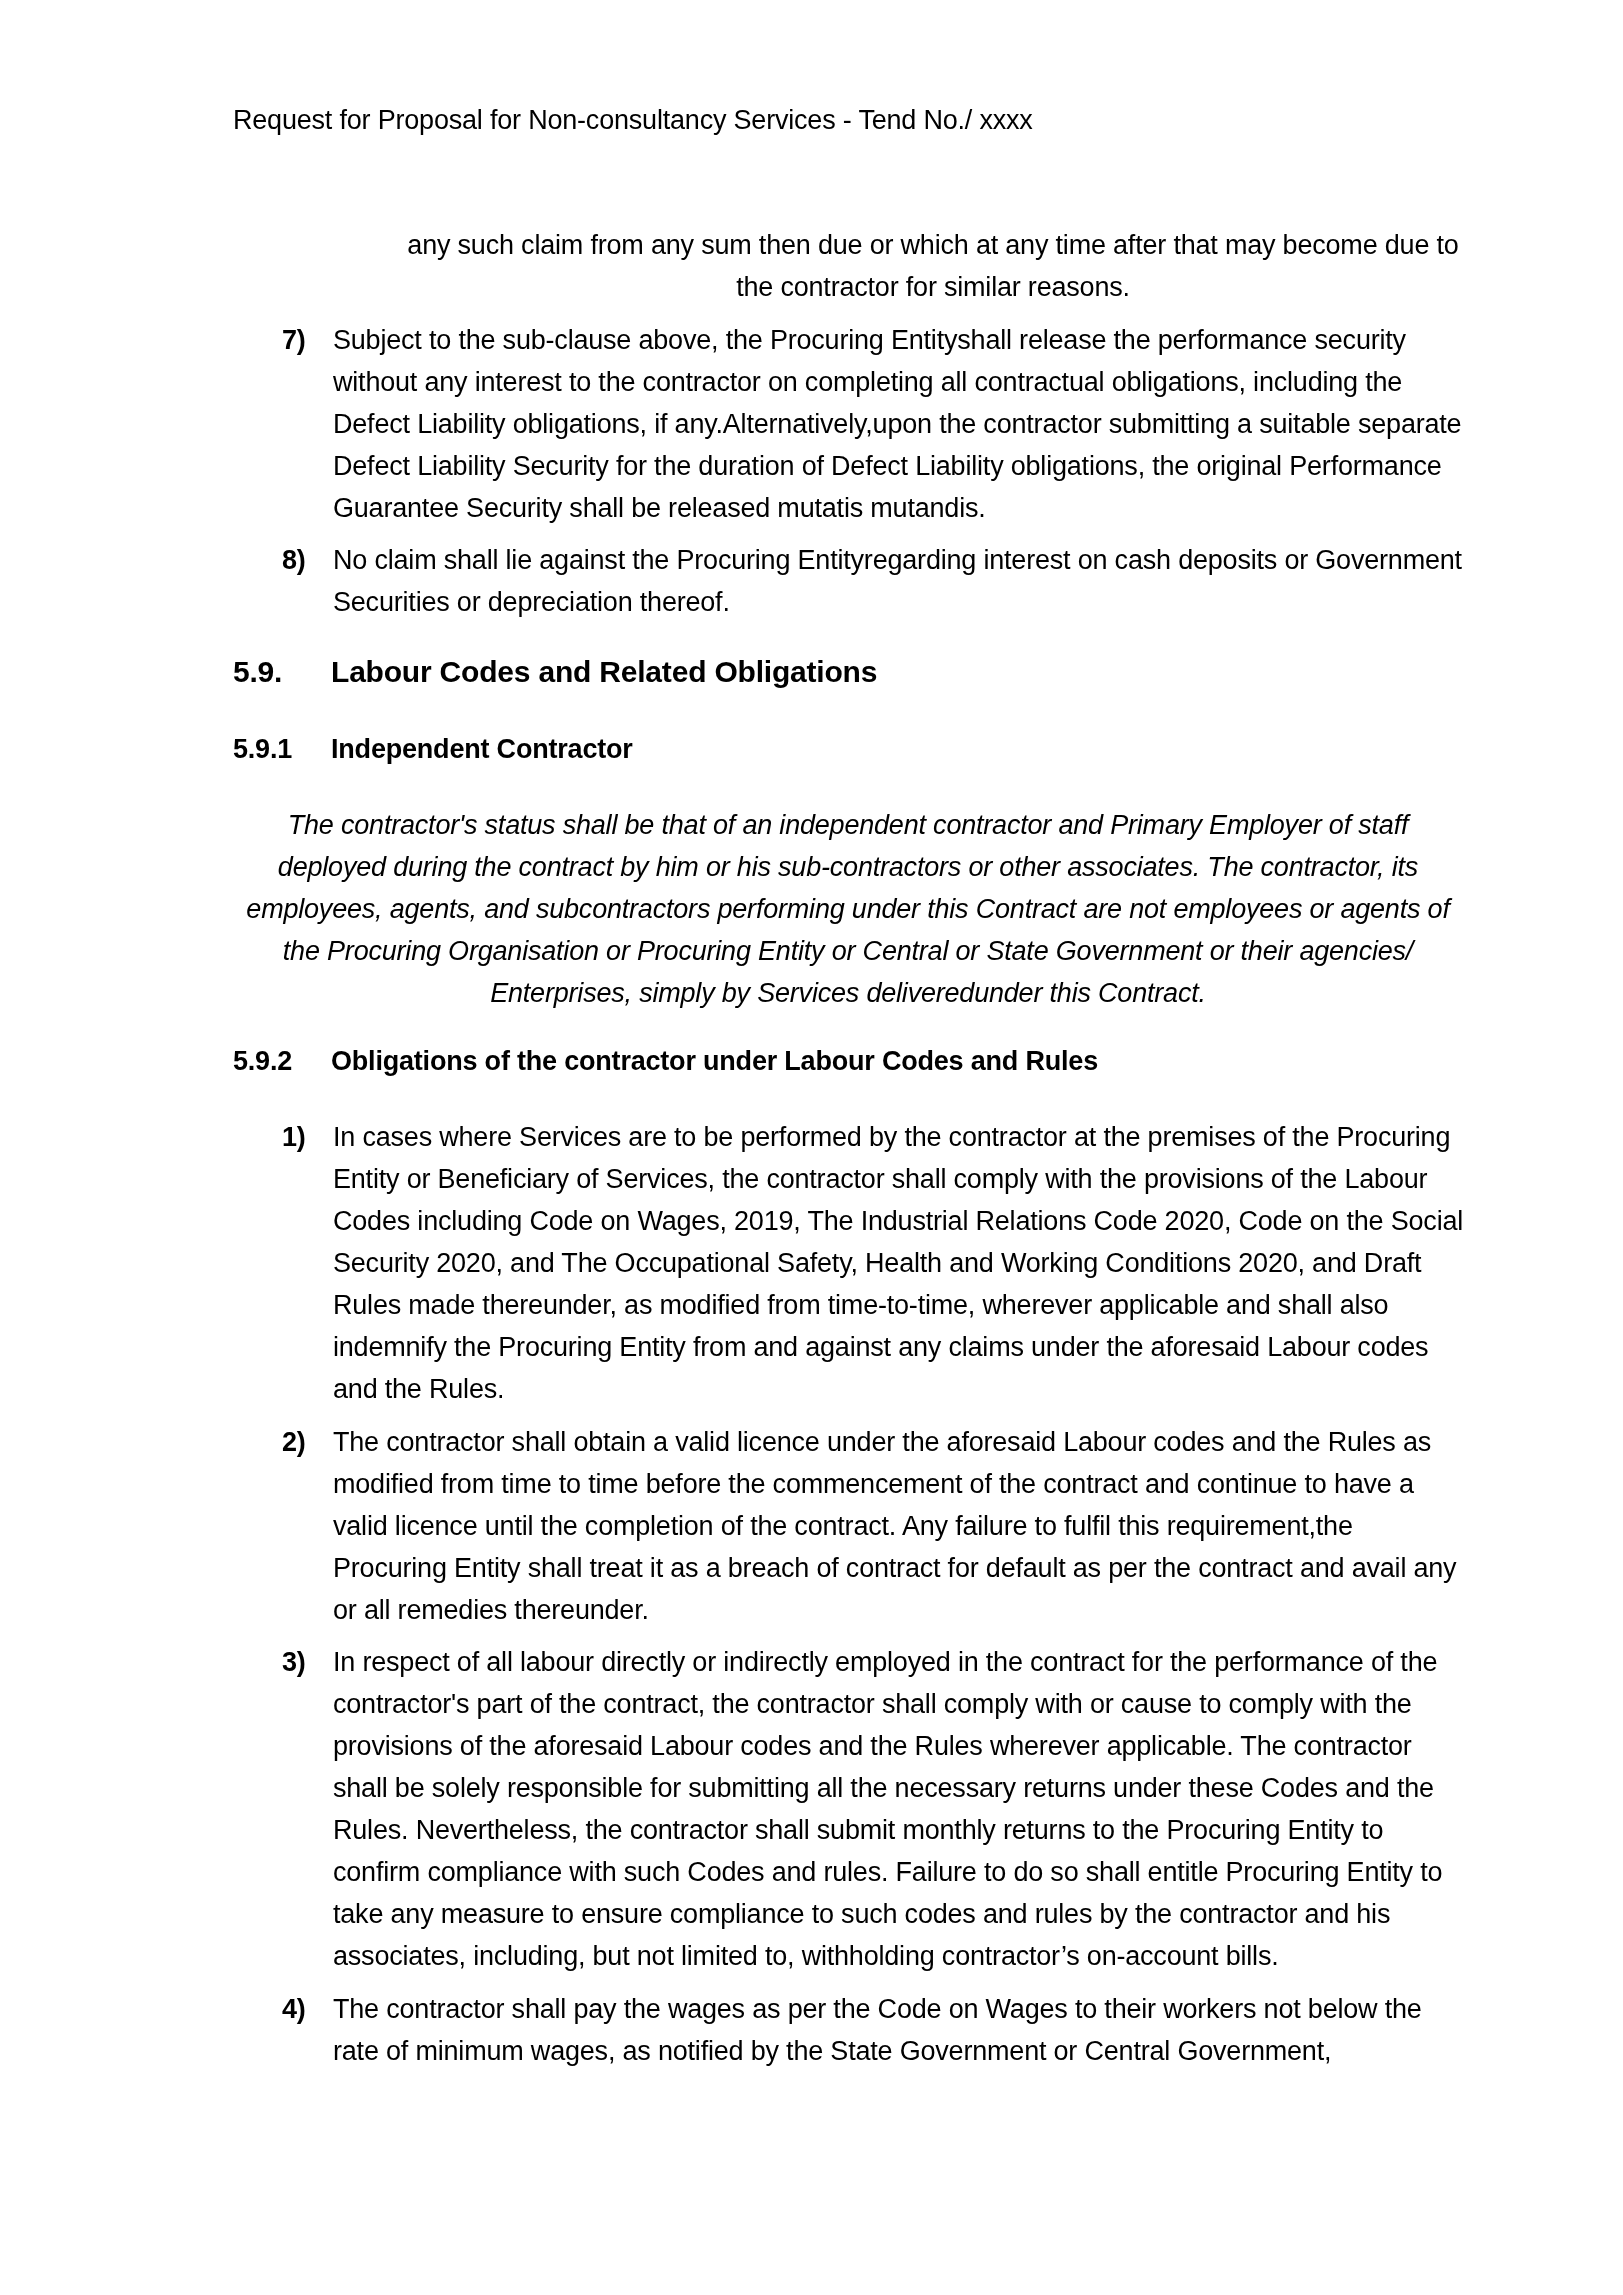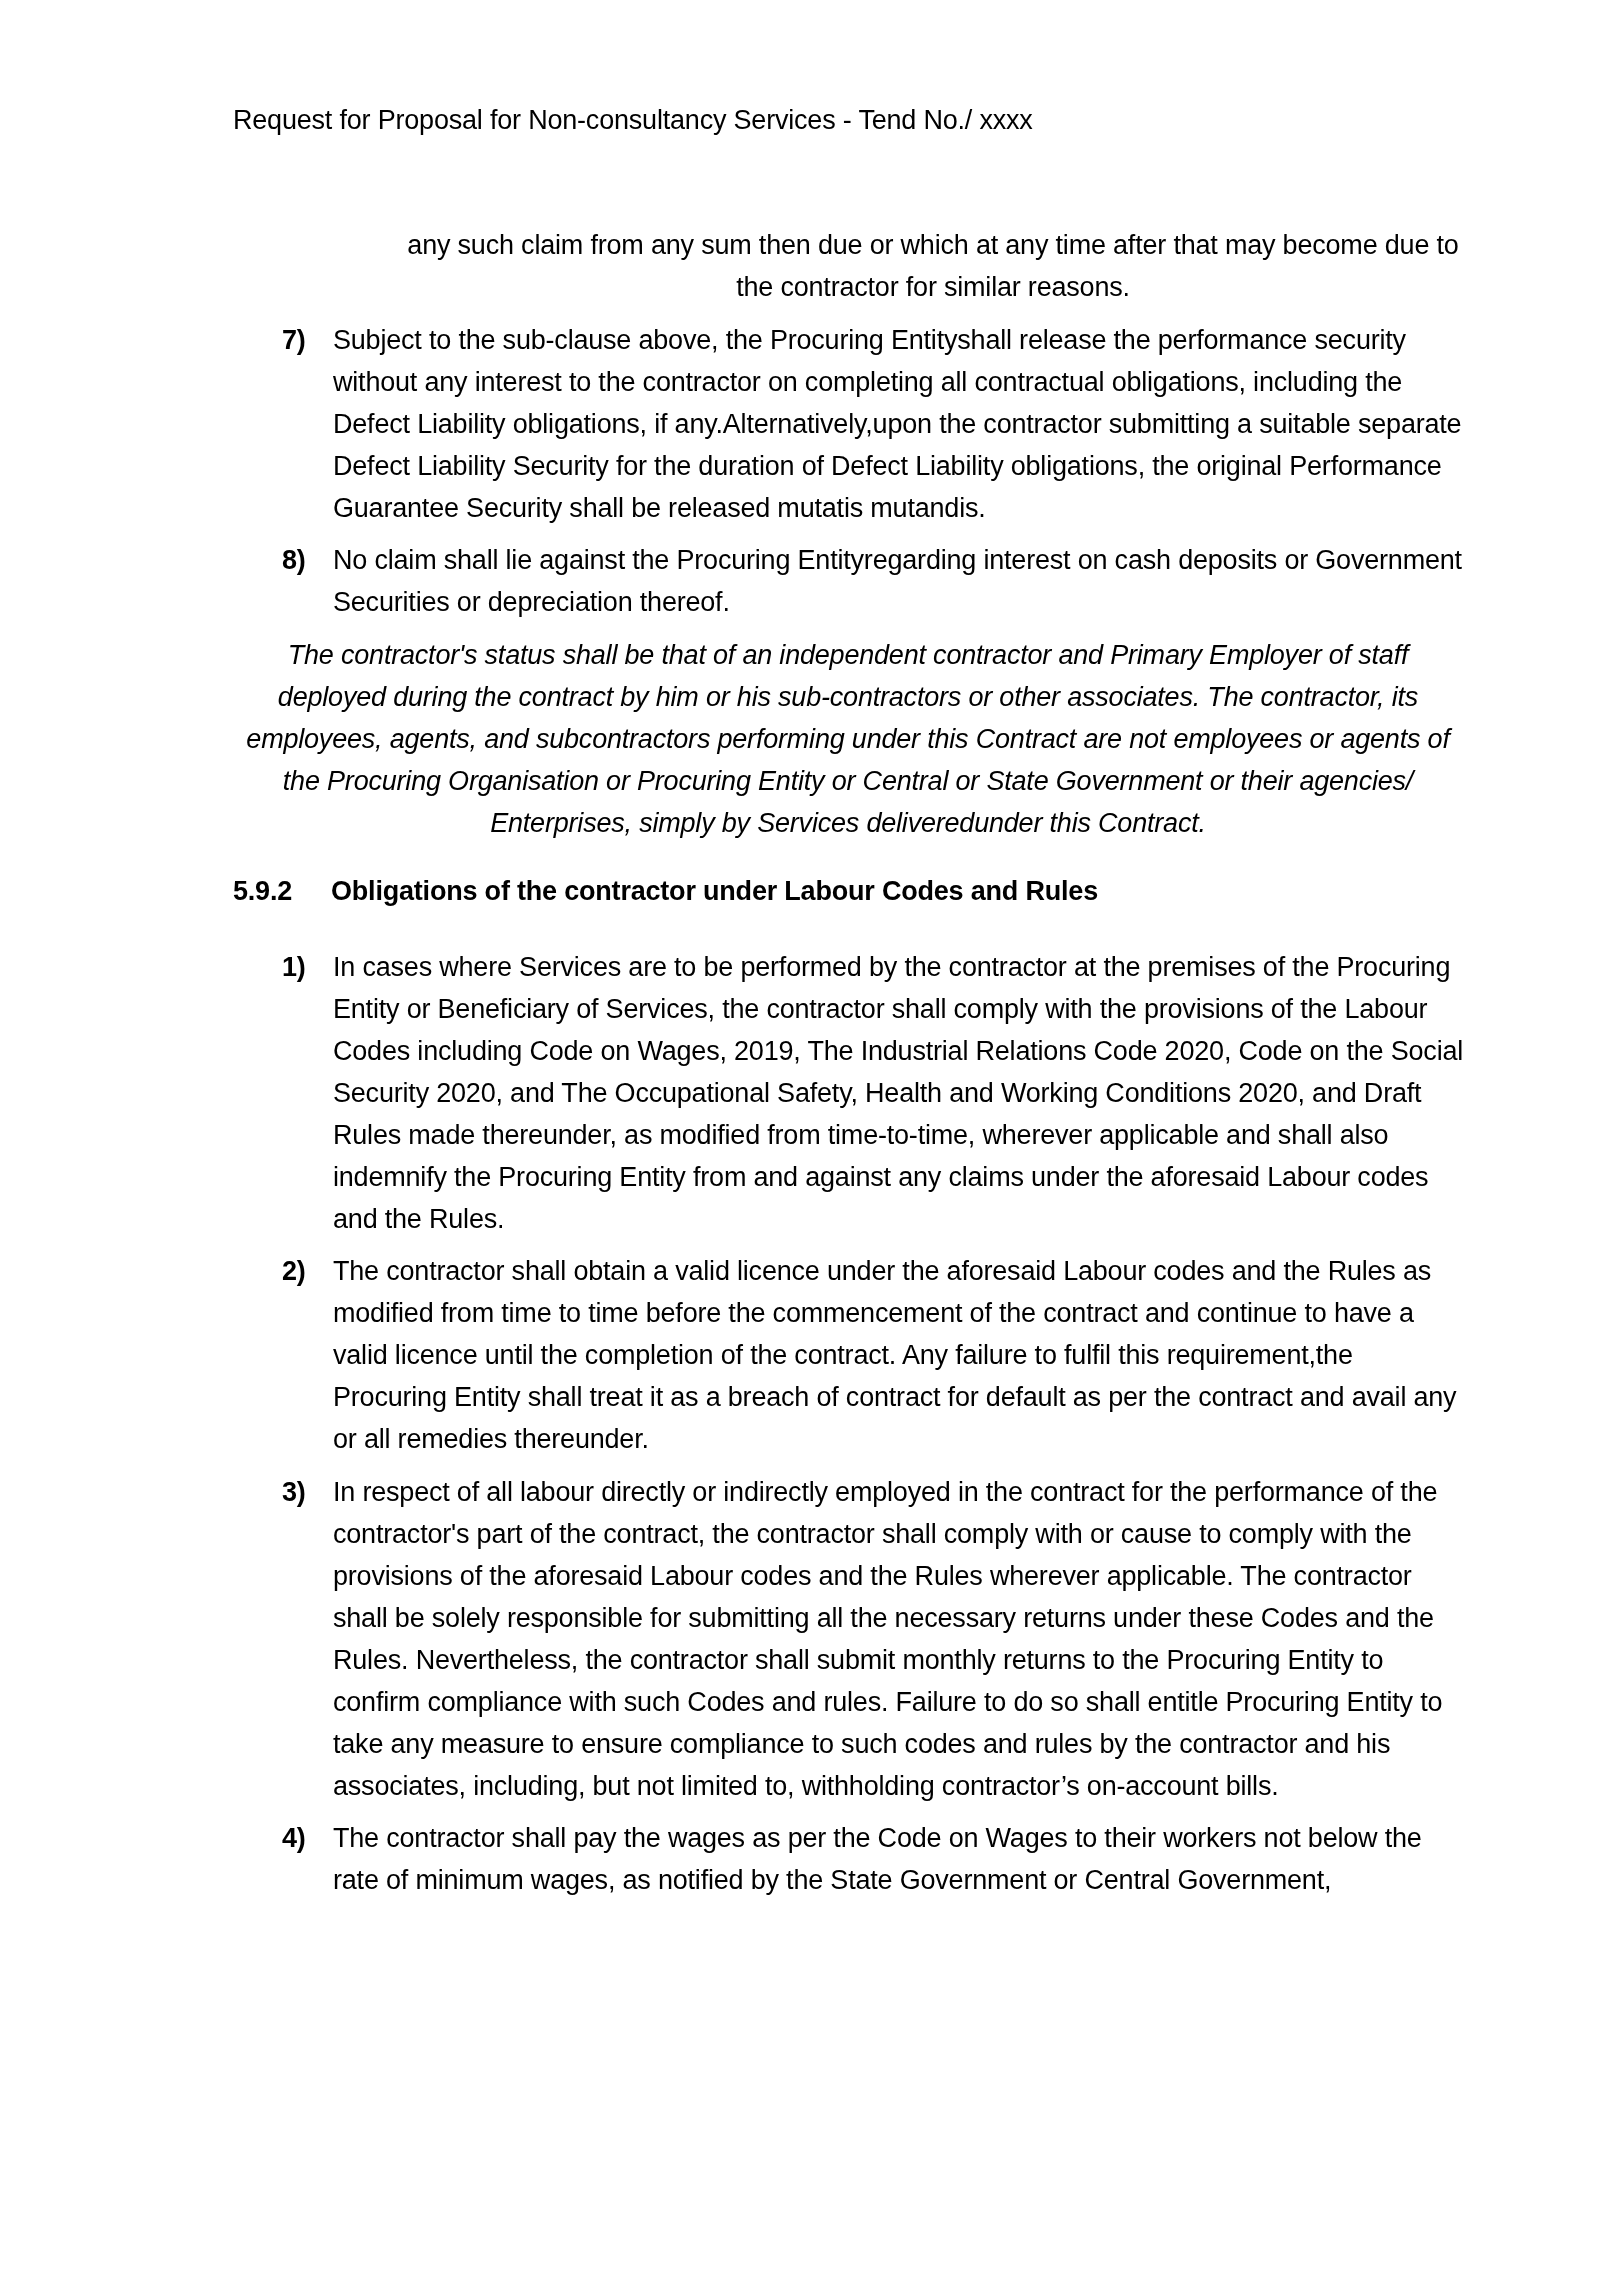--- a/index.html
+++ b/index.html
@@ -96,21 +96,29 @@
       <div class="list-item">
         <div class="li-num">7)</div>
         <div class="li-text">Subject to the sub-clause above, the Procuring Entityshall release the performance security without any interest to the contractor on completing all contractual obligations, including the Defect Liability obligations, if any.Alternatively,upon the contractor submitting a suitable separate Defect Liability Security for the duration of Defect Liability obligations, the original Performance Guarantee Security shall be released mutatis mutandis.</div>
       </div>
       <div class="list-item">
         <div class="li-num">8)</div>
         <div class="li-text">No claim shall lie against the Procuring Entityregarding interest on cash deposits or Government Securities or depreciation thereof.</div>
       </div>
     </div>
 
+    <div class="heading heading-major">
+      <span class="h-num">5.9.</span>
+      <span class="h-title">Labour Codes and Related Obligations</span>
+    </div>
 
+    <div class="heading heading-minor">
+      <span class="h-num">5.9.1</span>
+      <span class="h-title">Independent Contractor</span>
+    </div>
 
     <div class="para body-para">The contractor's status shall be that of an independent contractor and Primary Employer of staff deployed during the contract by him or his sub-contractors or other associates. The contractor, its employees, agents, and subcontractors performing under this Contract are not employees or agents of the Procuring Organisation or Procuring Entity or Central or State Government or their agencies/ Enterprises, simply by Services deliveredunder this Contract.</div>
 
     <div class="heading heading-minor">
       <span class="h-num">5.9.2</span>
       <span class="h-title">Obligations of the contractor under Labour Codes and Rules</span>
     </div>
 
     <div class="num-list">
       <div class="list-item">

